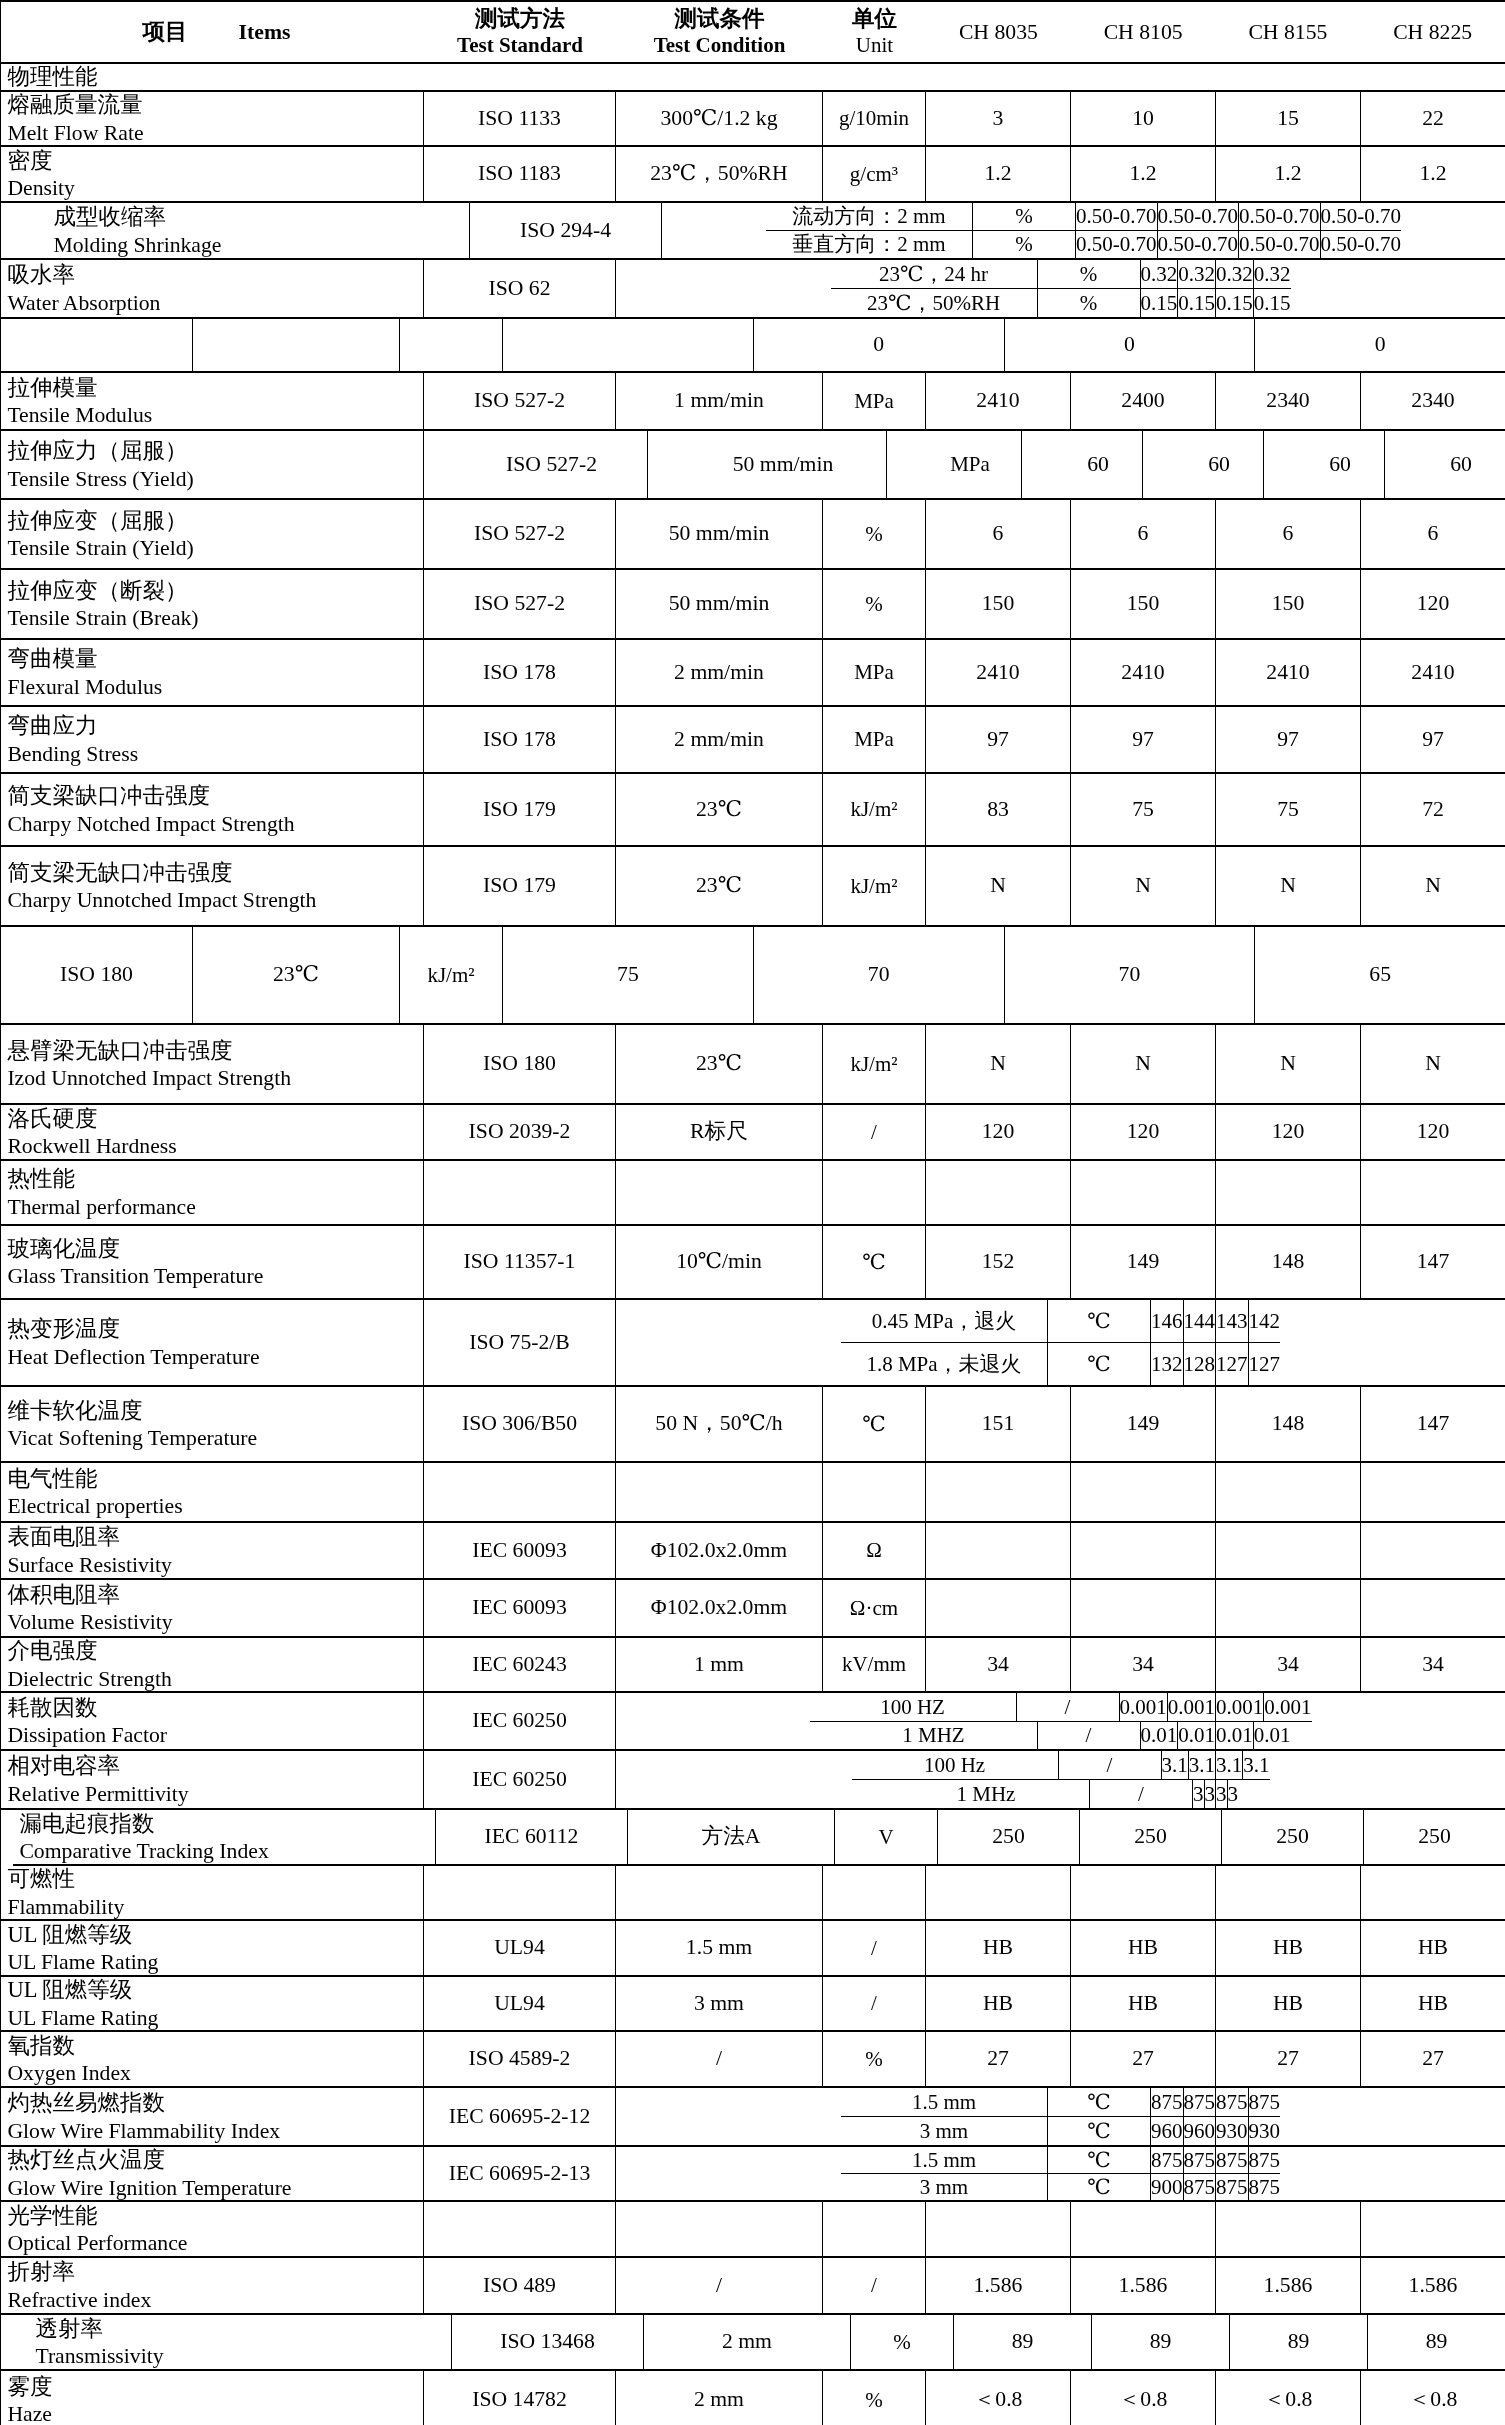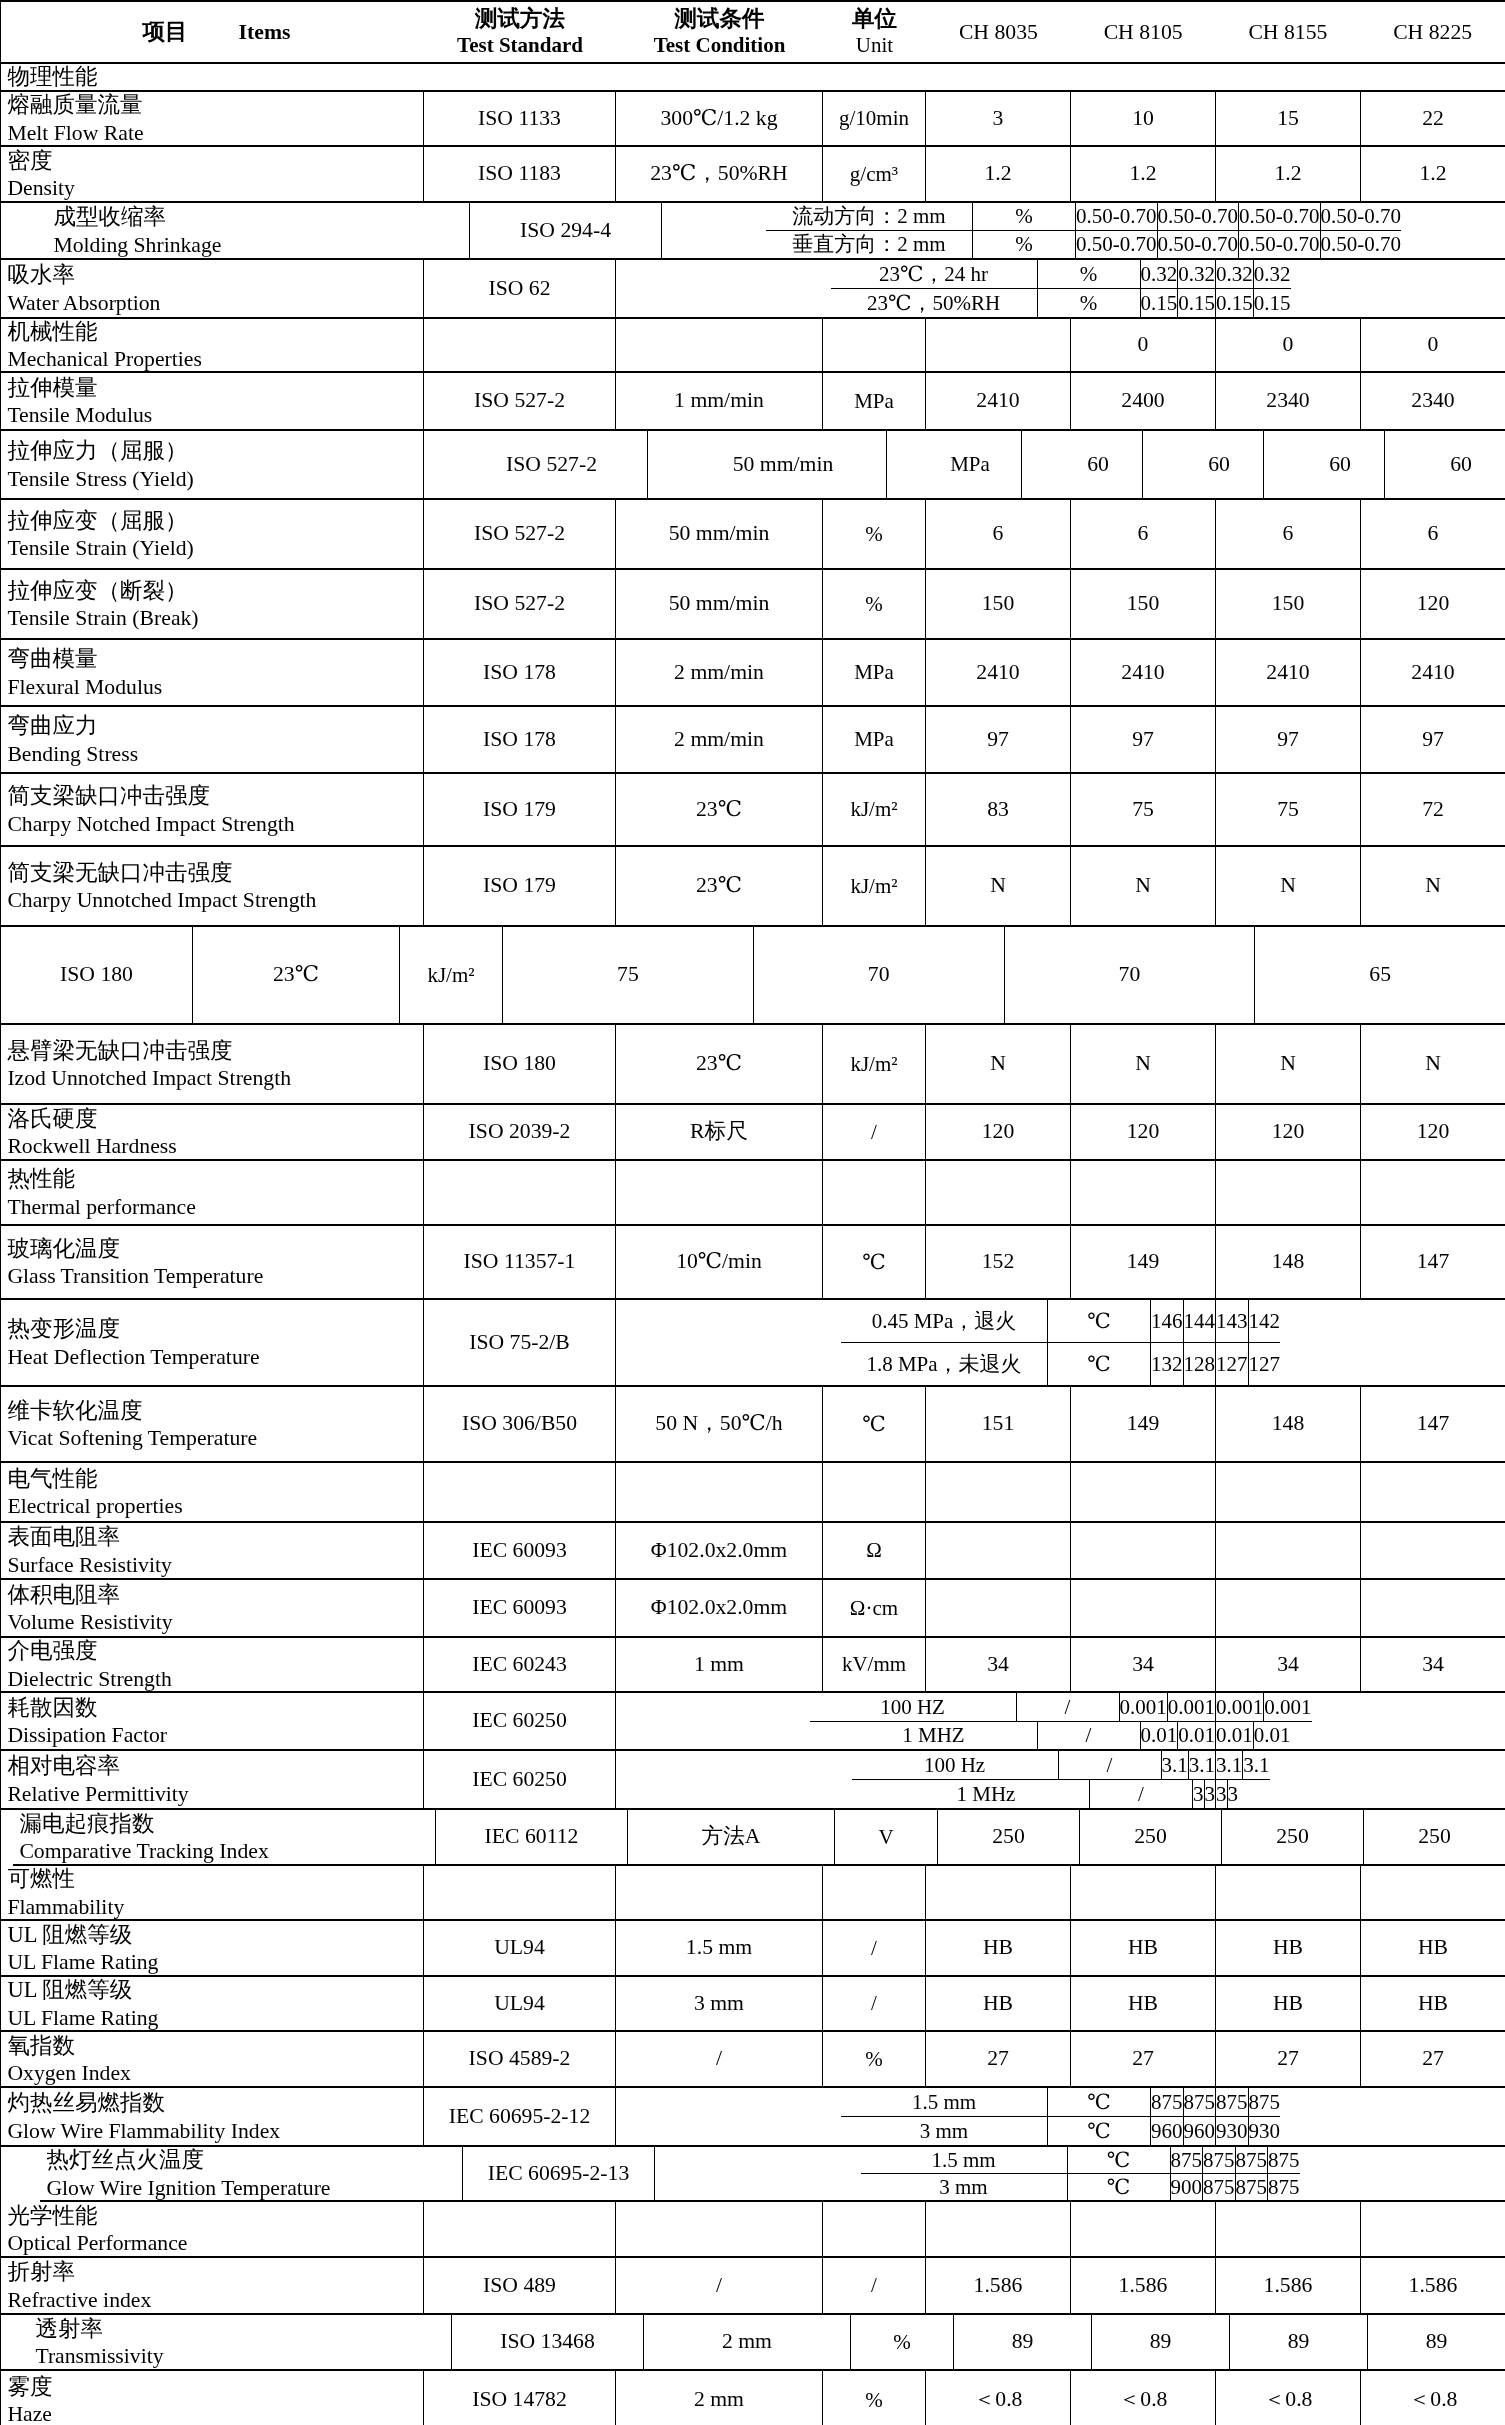--- a/index.html
+++ b/index.html
@@ -140,24 +140,20 @@
             <div class="cell c-cond">23℃，50%RH</div>
             <div class="cell c-unit">%</div>
             <div class="cell c-val">0.15</div>
             <div class="cell c-val">0.15</div>
             <div class="cell c-val">0.15</div>
             <div class="cell c-val">0.15</div>
           </div>
         </div>
       </div>
       <div class="row" style="height: 54px;">
-        <div class="cell c-item">
-          <div class="zh">机械性能</div>
-          <div class="en">Mechanical Properties</div>
-        </div>
         <div class="cell c-std"></div>
         <div class="cell c-cond"></div>
         <div class="cell c-unit"></div>
         <div class="cell c-val"></div>
         <div class="cell c-val">0</div>
         <div class="cell c-val">0</div>
         <div class="cell c-val">0</div>
       </div>
       <div class="row" style="height: 58px;">
         <div class="cell c-item">
@@ -547,21 +543,21 @@
           <div class="subrow">
             <div class="cell c-cond">3 mm</div>
             <div class="cell c-unit">℃</div>
             <div class="cell c-val">960</div>
             <div class="cell c-val">960</div>
             <div class="cell c-val">930</div>
             <div class="cell c-val">930</div>
           </div>
         </div>
       </div>
-      <div class="row" style="height: 55px; margin-left: 39px;">
+      <div class="row" style="height: 55px;">
         <div class="cell c-item">
           <div class="zh">热灯丝点火温度</div>
           <div class="en">Glow Wire Ignition Temperature</div>
         </div>
         <div class="cell c-std">IEC 60695-2-13</div>
         <div class="cell multiwrap">
           <div class="subrow">
             <div class="cell c-cond">1.5 mm</div>
             <div class="cell c-unit">℃</div>
             <div class="cell c-val">875</div>

